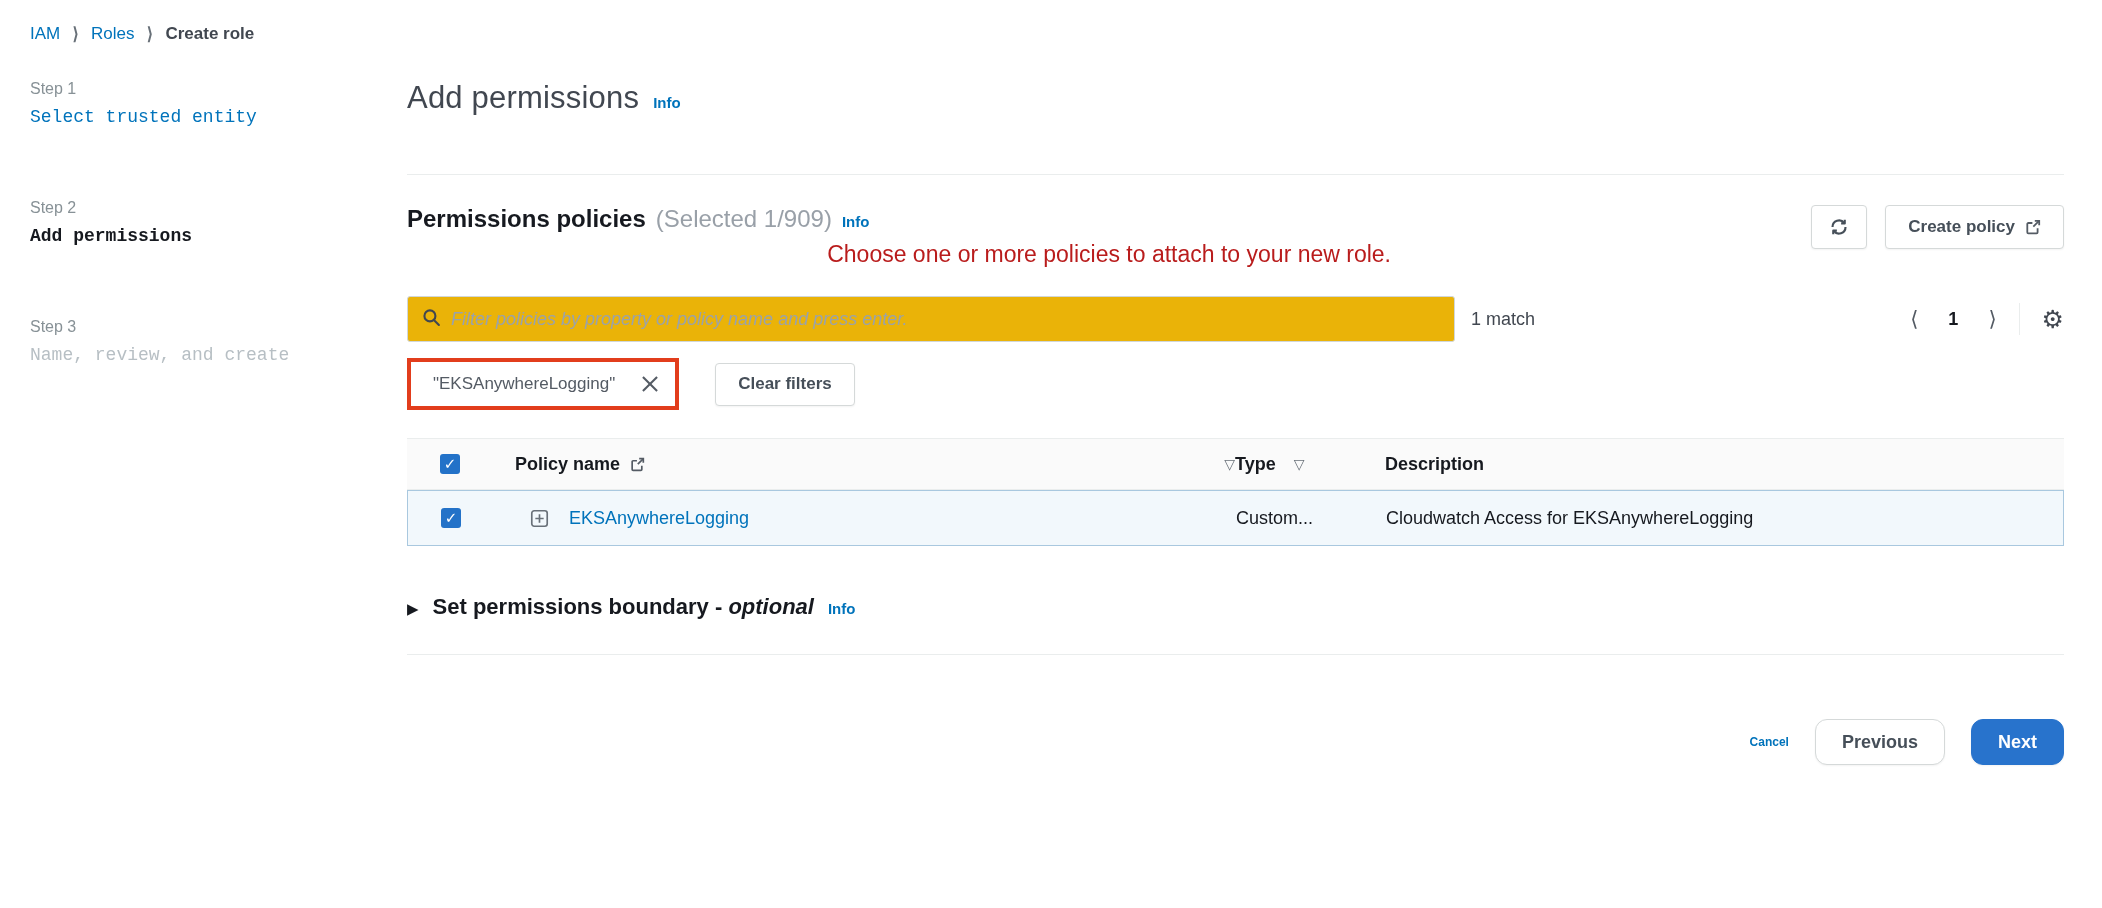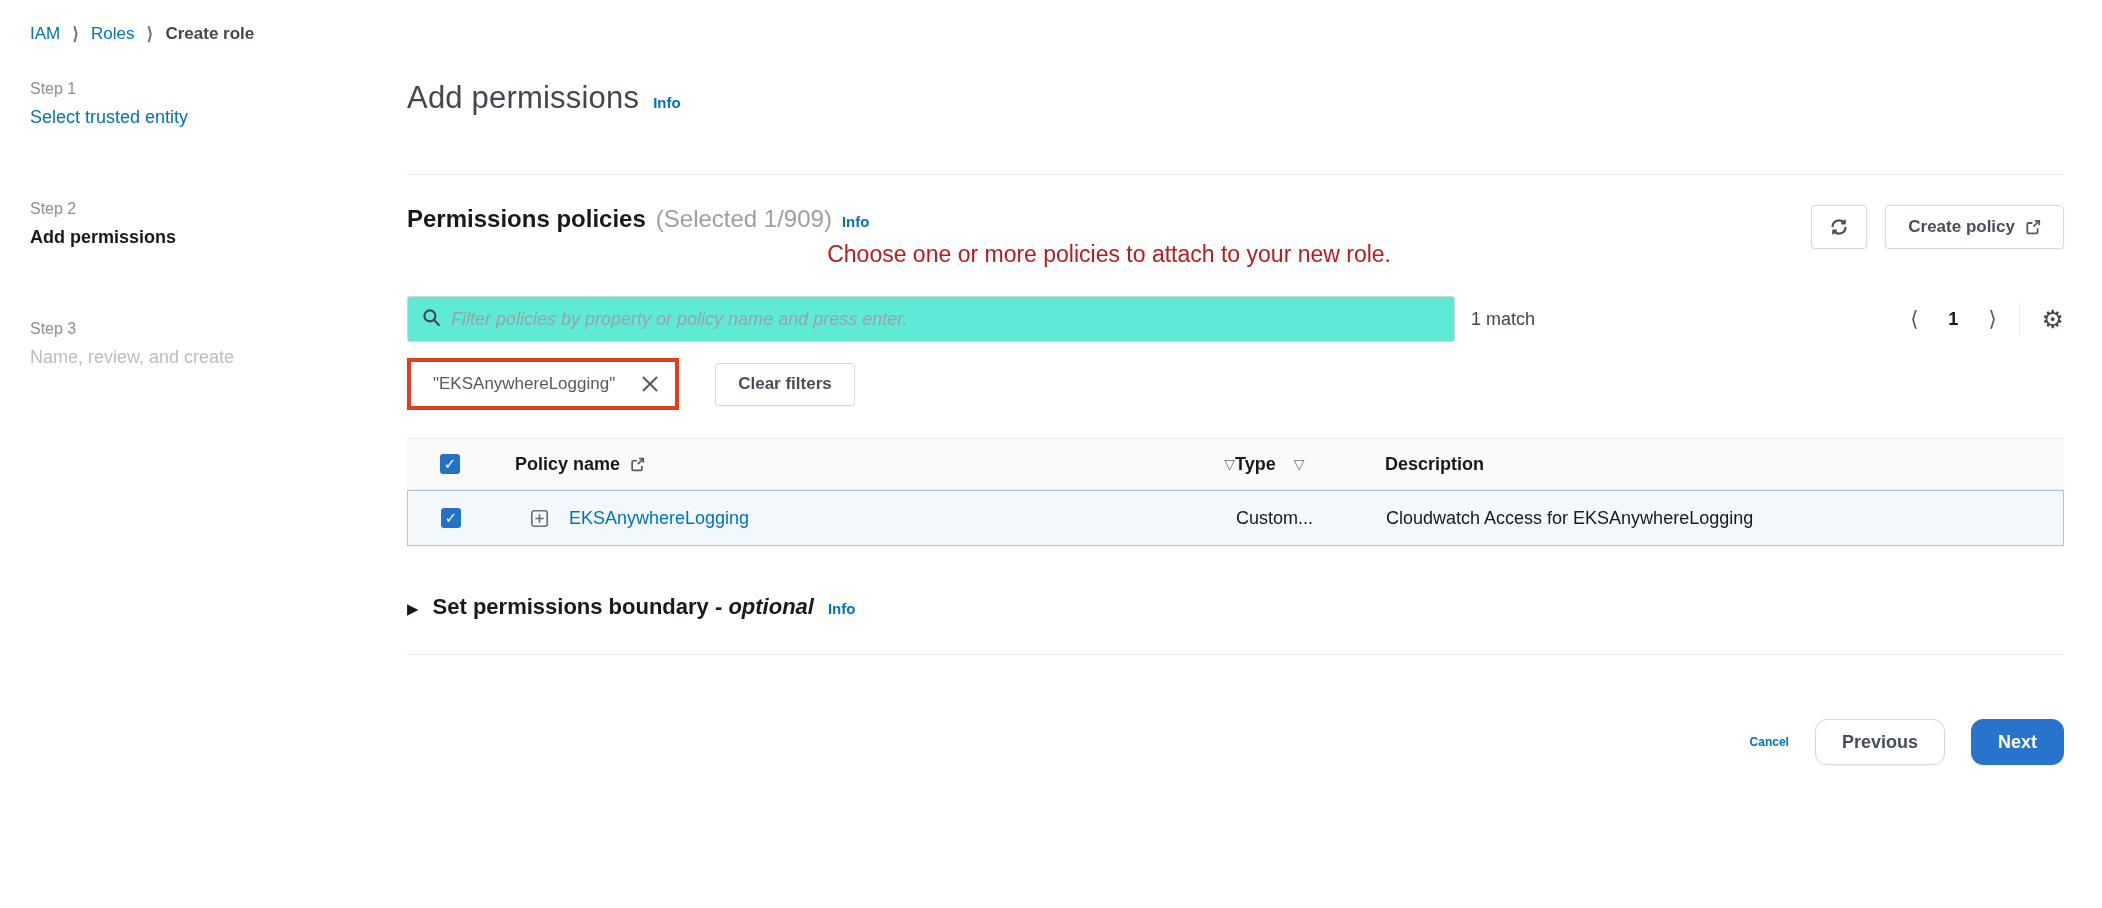--- a/index.html
+++ b/index.html
@@ -21,21 +21,21 @@
   .breadcrumb a { color: var(--link); text-decoration: none; cursor: pointer; }
   .crumb-sep { color: #687078; font-size: 15px; font-weight: 700; transform: scaleY(1.2); }
   .crumb-current { color: #414750; font-weight: 700; }
 
   .layout { display: flex; padding-top: 36px; }
 
   
   .steps { width: 407px; flex: 0 0 407px; padding-left: 30px; }
   .step-group { margin-bottom: 72px; }
   .step-num { font-size: 16px; color: #879196; margin-bottom: 9px; }
-  .step-label { font-size: 18px; }
+  .step-label { font-size: 18px; font-family: Liberation Mono, monospace; }
   .step-label.link { color: var(--link); cursor: pointer; }
   .step-label.active { color: #16191f; font-weight: 700; }
   .step-label.disabled { color: #b7bfc4; }
 
   
   .main { flex: 1 1 auto; padding-right: 38px; min-width: 0; }
 
   .page-header { display: flex; align-items: baseline; gap: 14px; }
   .page-title { font-size: 31px; font-weight: 400; color: #414750; letter-spacing: 0.2px; }
   .info-link { font-size: 15px; font-weight: 700; color: var(--link); cursor: pointer; }
@@ -54,21 +54,21 @@
   .btn { display: inline-flex; align-items: center; justify-content: center; gap: 10px;
          background: #fff; border: 1px solid var(--btn-border); border-radius: 4px;
          height: 44px; padding: 0 22px; font-size: 17px; font-weight: 700; color: var(--btn-text);
          box-shadow: 0 1px 2px rgba(0,0,0,0.05); cursor: pointer; white-space: nowrap; }
   .btn.icon-only { width: 56px; padding: 0; }
   .btn svg { display: block; }
 
   
   .search-row { margin-top: 28px; display: flex; align-items: center; }
   .search-box { width: 1048px; height: 46px; border: 1px solid #d1d7d9; border-radius: 3px;
-                display: flex; align-items: center; padding: 0 14px; gap: 10px; background: #5eead4; }
+                display: flex; align-items: center; padding: 0 14px; gap: 10px; background: #eab308; }
   .search-box input { border: none; outline: none; flex: 1 1 auto; font-size: 18px;
                       font-style: italic; color: #555; background: transparent;
                       font-family: "Liberation Sans", sans-serif; }
   .search-box input::placeholder { color: #9aa2aa; font-style: italic; }
   .match-count { margin-left: 16px; font-size: 18px; color: #414750; flex: 0 0 auto; }
   .pager { margin-left: auto; display: flex; align-items: center; gap: 30px; color: #545b64; }
   .pager .chev { font-size: 21px; cursor: pointer; color: #545b64; }
   .pager .page-num { font-size: 18px; font-weight: 700; color: #16191f; }
   .v-sep { width: 1px; height: 32px; background: var(--divider); margin: 0 22px; }
   .gear { font-size: 25px; color: #414750; cursor: pointer; line-height: 1; }

